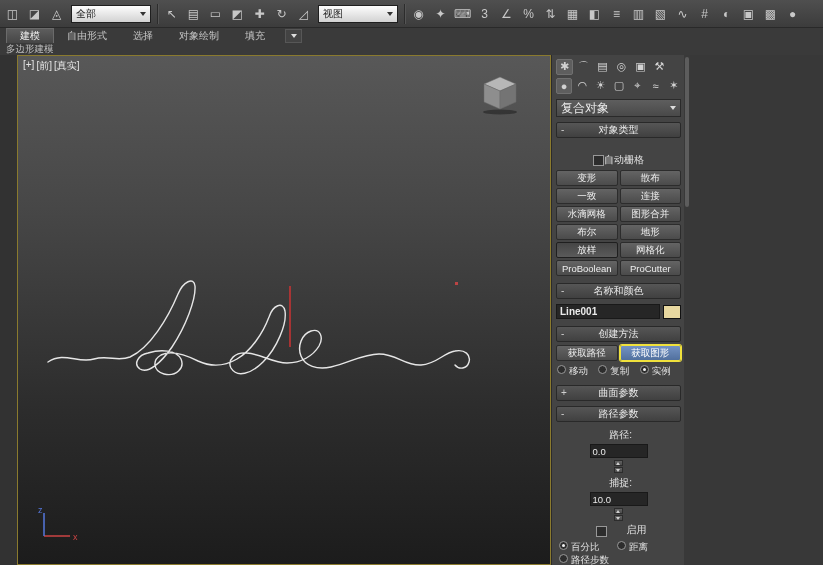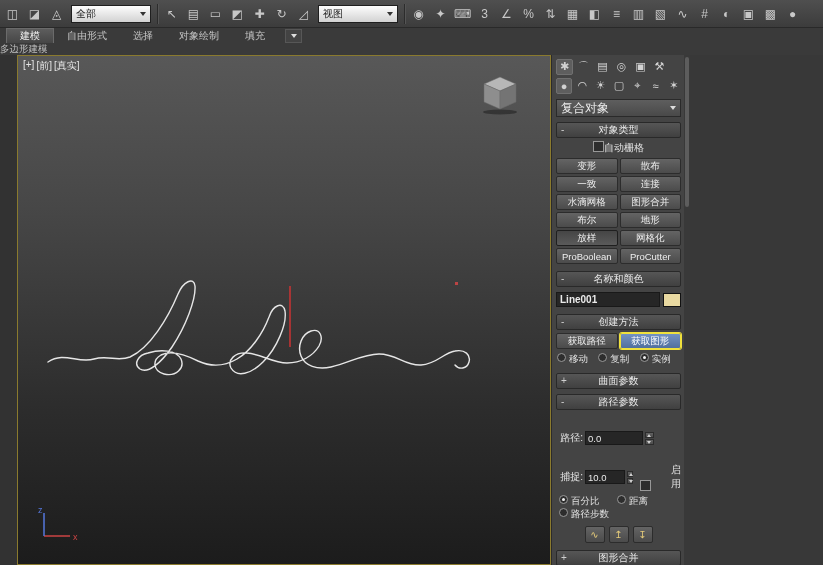--- a/index.html
+++ b/index.html
@@ -24,21 +24,21 @@
   
   .ribbon-row{position:absolute;top:28px;left:0;width:823px;height:15px;background:#3a3a3a;
               display:flex;align-items:center;}
   .rtabs{display:flex;height:15px;margin-left:6px;}
   .rtab{padding:0 13px;font-size:10px;color:#c6c6c6;display:flex;align-items:center;}
   .rtab.active{background:linear-gradient(#5d5d5d,#464646);border:1px solid #6b6b6b;
                border-bottom:none;color:#f2f2f2;box-sizing:border-box;}
   .ribbon-min{width:15px;height:12px;border:1px solid #575757;background:#434343;display:flex;
               align-items:center;justify-content:center;margin-left:7px;}
   .ribbon-sub{position:absolute;top:43px;left:0;width:823px;height:12px;font-size:9.5px;
-              color:#c0c0c0;box-sizing:border-box;}
+              color:#c0c0c0;padding-left:6px;box-sizing:border-box;}
 
   
   .left-strip{position:absolute;left:0;top:55px;width:17px;height:510px;background:#323232;}
   .viewport{position:absolute;left:17px;top:55px;width:534px;height:510px;box-sizing:border-box;
             background:linear-gradient(180deg,#585858 0%,#474747 30%,#2c2c2c 70%,#1c1c1c 100%);
             border:1px solid #8a7a2e;}
   .vp-labels{position:absolute;left:5px;top:3px;display:flex;gap:2px;font-size:10px;color:#e6e6e6;}
   .vp-label{cursor:default;}
   .vp-svg{position:absolute;left:0;top:0;width:532px;height:508px;}
   .viewcube{position:absolute;right:26px;top:16px;width:48px;height:44px;}
@@ -56,42 +56,42 @@
   .ptab.active{background:#5e5e5e;border:1px solid #707070;border-radius:2px;box-sizing:border-box;}
   .cat-dropdown{height:16px;margin:4px 1px 2px;background:linear-gradient(#5e5e5e,#494949);
                 border:1px solid #2a2a2a;display:flex;align-items:center;justify-content:space-between;
                 font-size:12px;color:#ececec;padding:0 4px;}
   .rollout{margin:5px 1px 0;}
   .ro-head{height:14px;background:linear-gradient(#565656,#404040);border:1px solid #292929;
            border-radius:2px;position:relative;display:flex;align-items:center;justify-content:center;
            font-size:10px;color:#e8e8e8;}
   .ro-state{position:absolute;left:4px;top:0;line-height:14px;font-size:10px;color:#cfcfcf;}
   .ro-body{padding:3px 0 2px;}
-  .autogrid{display:flex;align-items:flex-start;gap:0;font-size:10px;justify-content:center;color:#e2e2e2;}
+  .autogrid{display:flex;align-items:center;gap:0;font-size:10px;justify-content:center;color:#e2e2e2;margin-top:12px;}
   .obj-grid{display:grid;grid-template-columns:1fr 1fr;gap:2px;margin-top:3px;}
   .pbtn{height:14px;background:linear-gradient(#646464,#4b4b4b);border:1px solid #2c2c2c;
         border-radius:2px;font-size:9.5px;color:#eeeeee;display:flex;align-items:center;
         justify-content:center;white-space:nowrap;overflow:hidden;}
   .pbtn.pressed{background:linear-gradient(#454545,#5a5a5a);border-color:#1f1f1f;justify-content:center;}
   .pbtn.blue-active{background:linear-gradient(#7392c3,#51709e);border:1px solid #f0e13c;
                     box-shadow:0 0 0 1px #f0e13c;color:#ffffff;}
   .name-row{display:flex;gap:3px;align-items:center;margin-top:2px;font-weight:bold;}
   .text-field{flex:1;height:13px;background:#262626;border:1px solid #191919;font-size:10px;
               color:#eaeaea;display:flex;align-items:center;padding:0 3px;}
   .swatch{width:16px;height:12px;border:1px solid #111;background:#e8d8a0;}
   .cm-buttons{display:flex;gap:2px;}
   .cm-buttons .pbtn{flex:1;}
   .radio-row{display:flex;margin-top:4px;padding-left:1px;}
   .radio-item{display:flex;align-items:flex-start;gap:3px;font-size:9.5px;color:#e2e2e2;width:42px;}
   .radio{width:9px;height:9px;border-radius:50%;background:#2d2d2d;border:1px solid #989898;
          position:relative;flex:none;box-sizing:border-box;}
   .radio-item.selected .radio::after{content:"";position:absolute;left:2px;top:2px;width:3px;
          height:3px;border-radius:50%;background:#f2f2f2;}
   .checkbox{width:9px;height:9px;background:#2d2d2d;border:1px solid #989898;flex:none;}
-  .pp-row{display:flex;align-items:center;gap:2px;margin-top:18px;font-size:10px;color:#e2e2e2;}
+  .pp-row{display:flex;align-items:center;gap:2px;margin-top:3px;font-size:10px;color:#e2e2e2;flex-direction:column;}
   .pp-label{width:27px;text-align:right;flex:none;}
   .nfield{width:52px;height:12px;background:#262626;border:1px solid #191919;color:#eaeaea;
           display:flex;align-items:center;padding:0 2px;font-size:9.5px;}
   .spinner{width:9px;height:13px;display:flex;flex-direction:column;gap:1px;}
   .sp{flex:1;background:linear-gradient(#626262,#4b4b4b);border:1px solid #2c2c2c;position:relative;}
   .sp::after{content:"";position:absolute;left:1px;border-left:2px solid transparent;
              border-right:2px solid transparent;}
   .sp.up::after{top:1px;border-bottom:3px solid #cfcfcf;}
   .sp.dn::after{top:1px;border-top:3px solid #cfcfcf;}
   .enable-wrap{display:flex;align-items:flex-end;gap:20px;margin-left:5px;}

